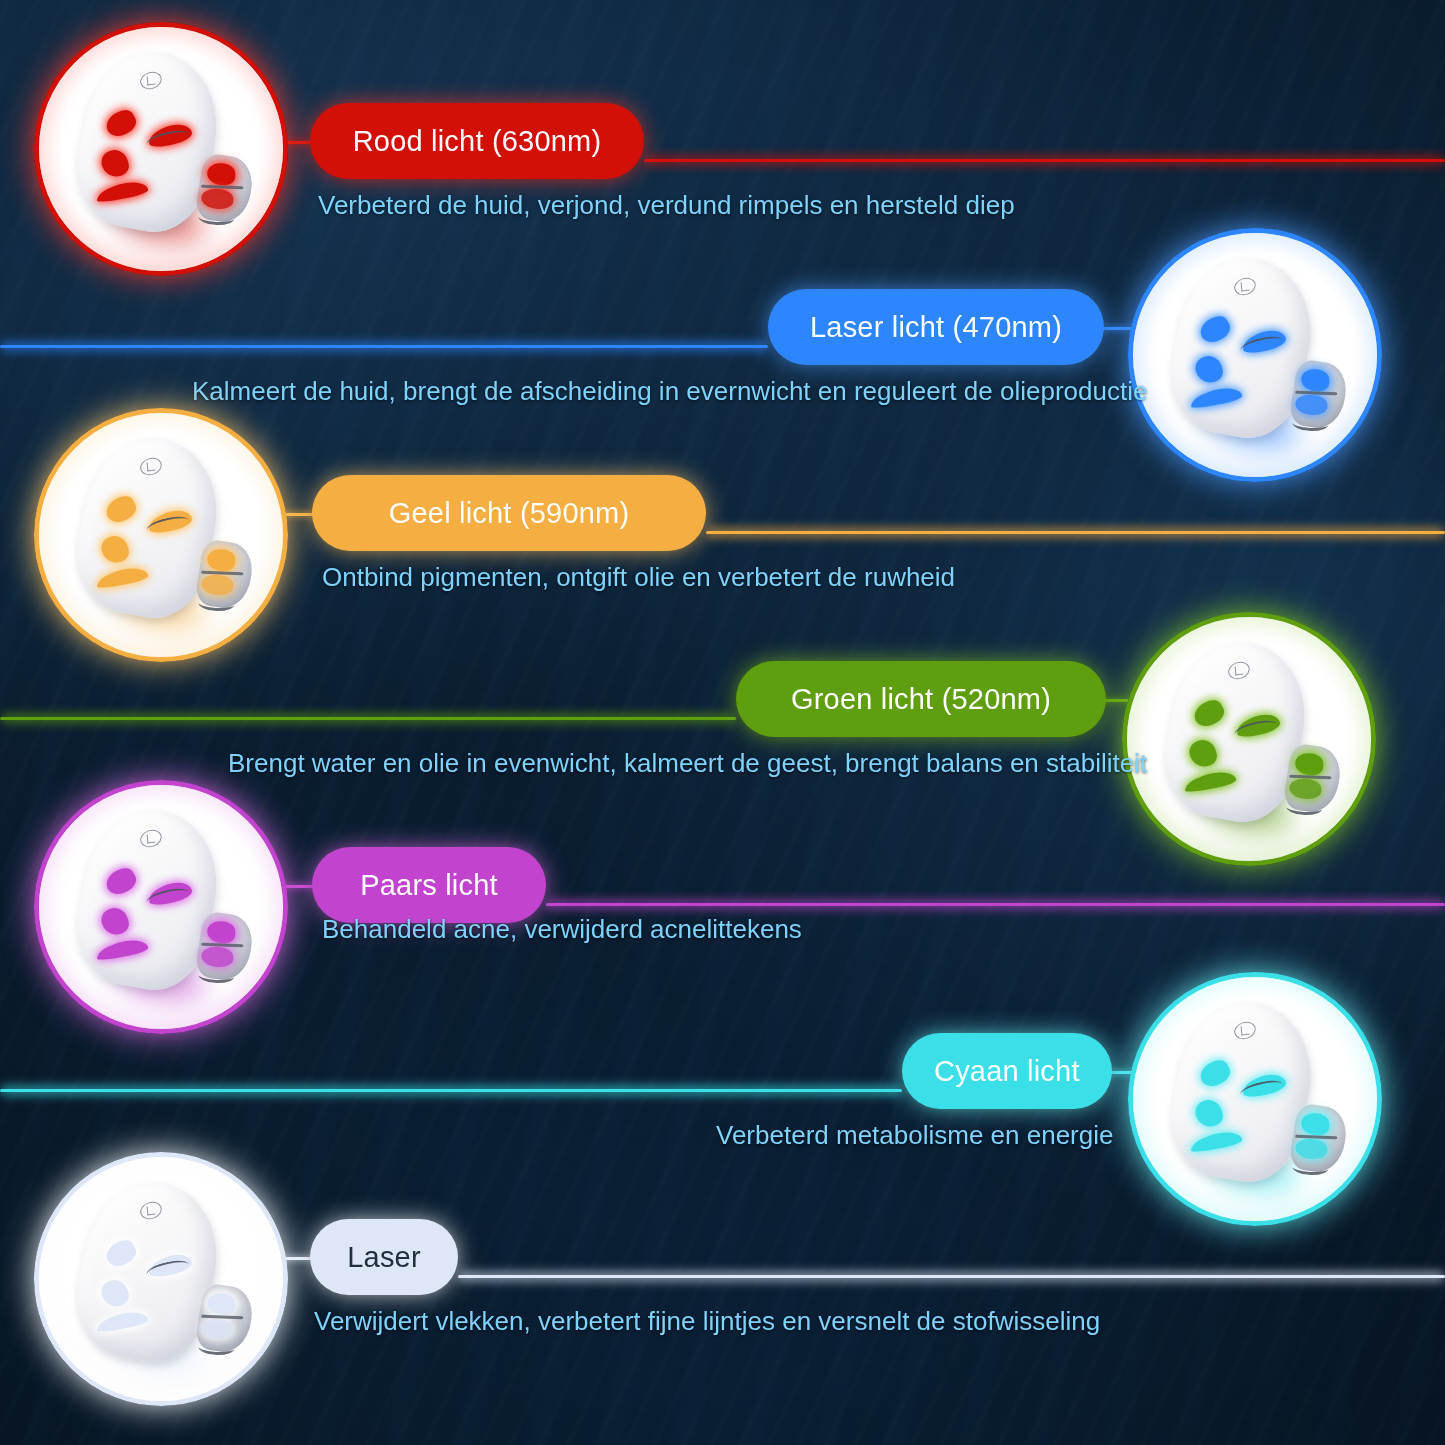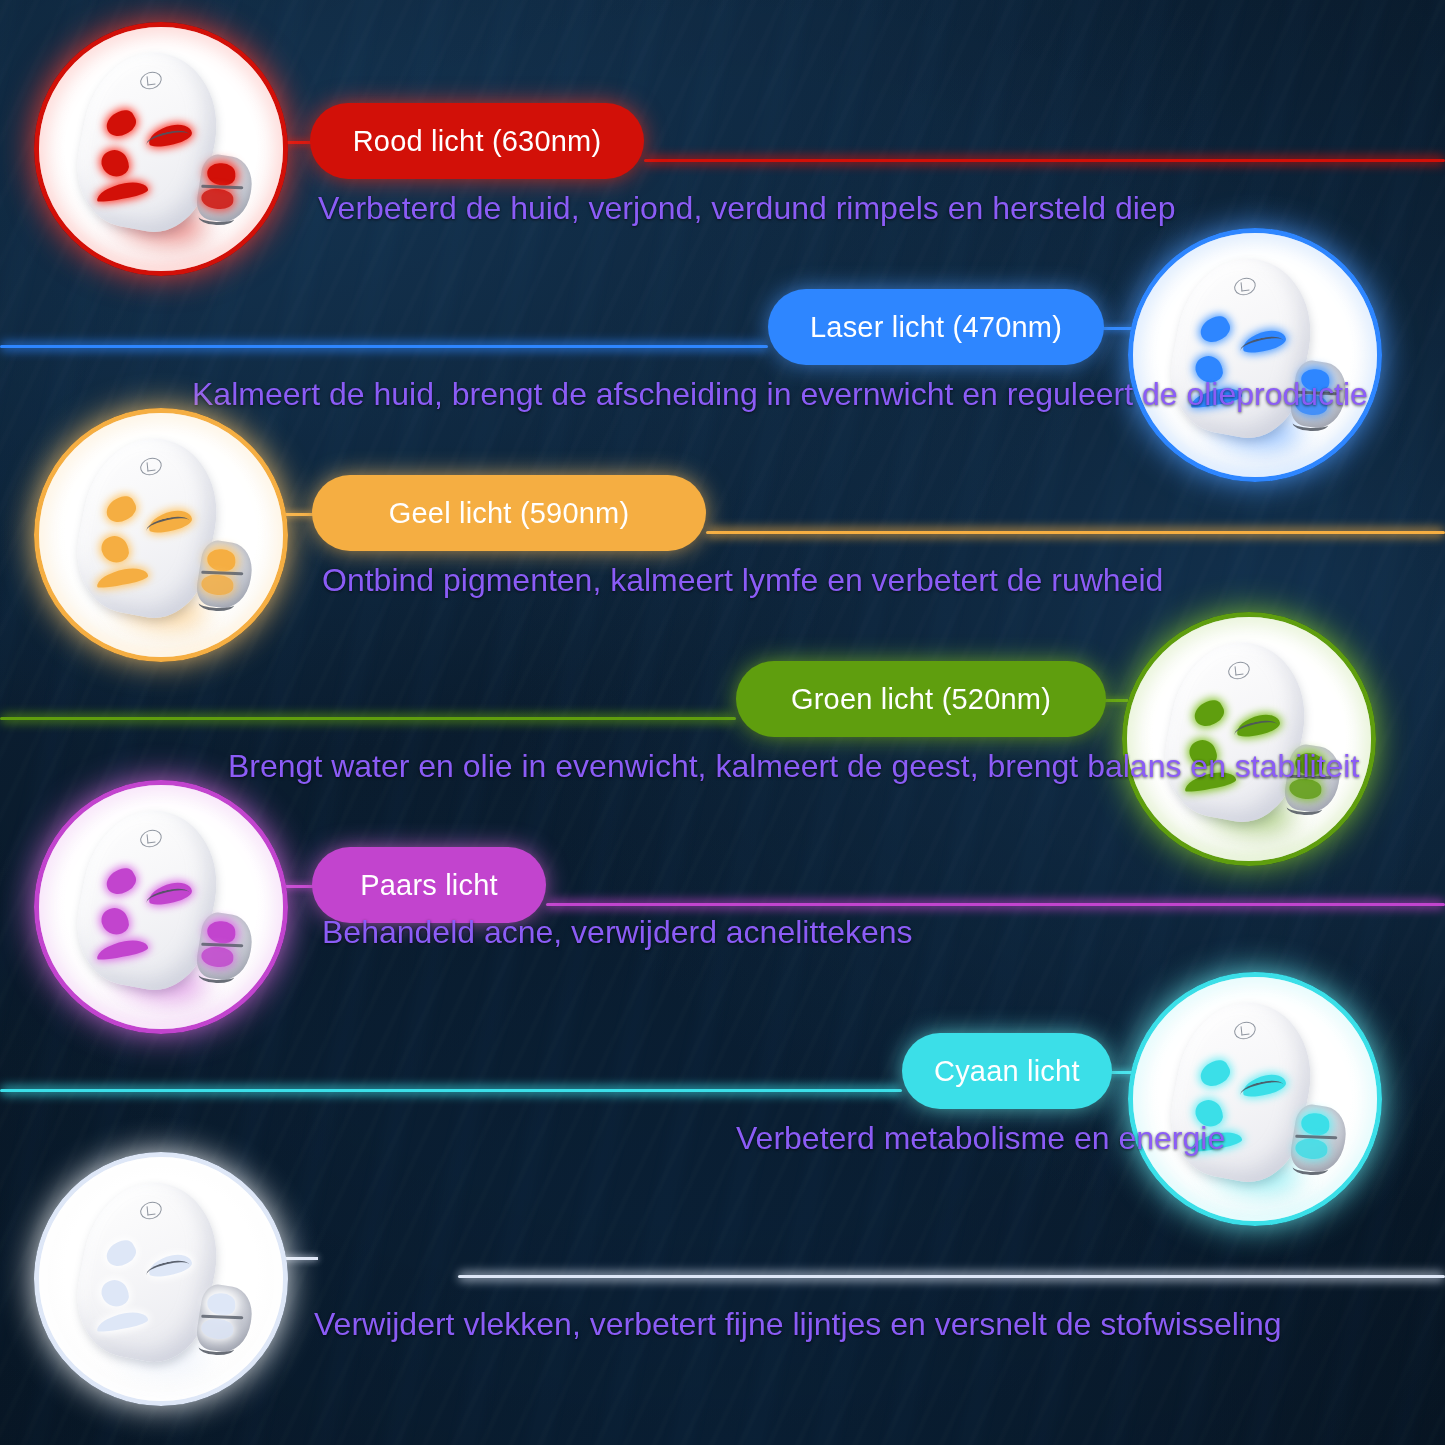--- a/index.html
+++ b/index.html
@@ -46,21 +46,21 @@
     height:76px;border-radius:38px;background:var(--c);
     color:#fff;font-size:29px;letter-spacing:.2px;white-space:nowrap;
     padding:0 32px;
     box-shadow:0 0 26px -4px var(--glow), 0 2px 10px rgba(0,0,0,.28);}
   .pill.dark{color:#22303c;}
 
   
   .stub{position:absolute;height:3px;background:var(--c);box-shadow:0 0 7px var(--c);}
 
   
-  .cap{position:absolute;font-size:32px;color:#8b5cf6;white-space:nowrap;
+  .cap{position:absolute;font-size:26px;color:#7dd3fc;white-space:nowrap;
     text-shadow:0 1px 3px rgba(0,0,0,.65);}
 
   
   .circ{position:absolute;width:254px;height:254px;border-radius:50%;
     box-sizing:border-box;
     border:5px solid var(--c);
     background:radial-gradient(circle at 50% 47%,
         #ffffff 0%, #ffffff 54%, #fdfdfd 66%,
         color-mix(in srgb, var(--c) 22%, #ffffff) 88%,
         color-mix(in srgb, var(--c) 48%, #ffffff) 100%);
@@ -209,21 +209,21 @@
             <div class="led brow"></div>
             <div class="led eye"></div>
             <div class="eyelid"></div>
             <div class="led cheek"></div>
             <div class="led lip"></div>
           </div>
         </div>
         <div class="pill" style="pointer-events: auto; --c: #F5AE42; --glow: #ffc76b; left: 312px; top: 475px; min-width: 394px; justify-content: center;">
           <span>Geel licht (590nm)</span>
         </div>
-        <div class="cap" style="left: 322px; top: 562px;">Ontbind pigmenten, kalmeert lymfe en verbetert de ruwheid</div>
+        <div class="cap" style="left: 322px; top: 562px;">Ontbind pigmenten, ontgift olie en verbetert de ruwheid</div>
       </div>
       <div class="row" style="top: 0px; height: 1250px; pointer-events: none;">
         <div class="line" style="--c: #5F9E0E; --glow: #84c42a; left: 0px; width: 736px; top: 717px;">
           <div class="halo"></div>
           <div class="core"></div>
         </div>
         <div class="stub" style="--c: #5F9E0E; --glow: #84c42a; left: 1086px; width: 42px; top: 699px;"></div>
         <div class="circ" style="--c: #5F9E0E; --glow: #84c42a; left: 1122px; top: 612px;">
           <div class="innerglow"></div>
           <div class="mask">
@@ -299,21 +299,21 @@
             <div class="led brow"></div>
             <div class="led eye"></div>
             <div class="eyelid"></div>
             <div class="led cheek"></div>
             <div class="led lip"></div>
           </div>
         </div>
         <div class="pill" style="pointer-events: auto; --c: #3BDFE8; --glow: #6beef5; left: 902px; top: 1033px; min-width: 202px; justify-content: flex-end;">
           <span>Cyaan licht</span>
         </div>
-        <div class="cap" style="left: 736px; top: 1120px;">Verbeterd metabolisme en energie</div>
+        <div class="cap" style="left: 716px; top: 1120px;">Verbeterd metabolisme en energie</div>
       </div>
       <div class="row" style="top: 0px; height: 1445px; pointer-events: none;">
         <div class="line" style="--c: #DEE7F7; --glow: #ffffff; left: 458px; width: 987px; top: 1275px;">
           <div class="halo"></div>
           <div class="core"></div>
         </div>
         <div class="stub" style="--c: #DEE7F7; --glow: #ffffff; left: 274px; width: 44px; top: 1257px;"></div>
         <div class="circ" style="--c: #DEE7F7; --glow: #ffffff; left: 34px; top: 1152px;">
           <div class="innerglow"></div>
           <div class="mask">
@@ -326,16 +326,19 @@
               <div class="bar2"></div>
             </div>
             <div class="logo"></div>
             <div class="led brow"></div>
             <div class="led eye"></div>
             <div class="eyelid"></div>
             <div class="led cheek"></div>
             <div class="led lip"></div>
           </div>
         </div>
+        <div class="pill dark" style="pointer-events: auto; --c: #DEE7F7; --glow: #ffffff; left: 310px; top: 1219px; min-width: 148px; justify-content: center;">
+          <span>Laser</span>
+        </div>
         <div class="cap" style="left: 314px; top: 1306px;">Verwijdert vlekken, verbetert fijne lijntjes en versnelt de stofwisseling</div>
       </div>
     </div>
 </div>
 
 </body></html>

